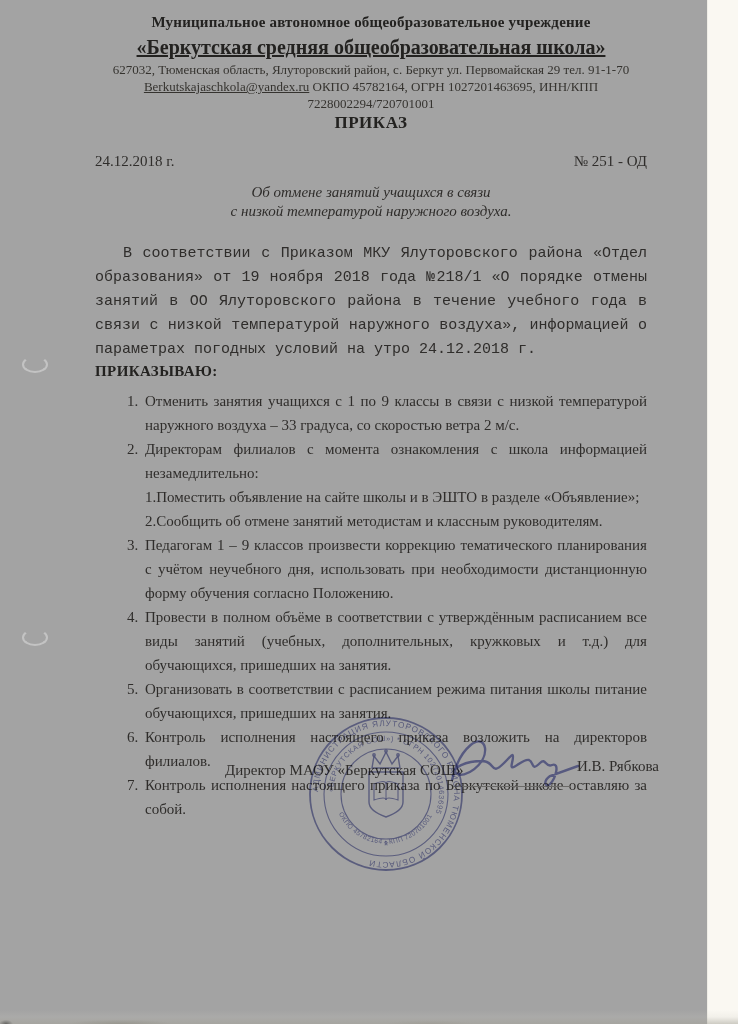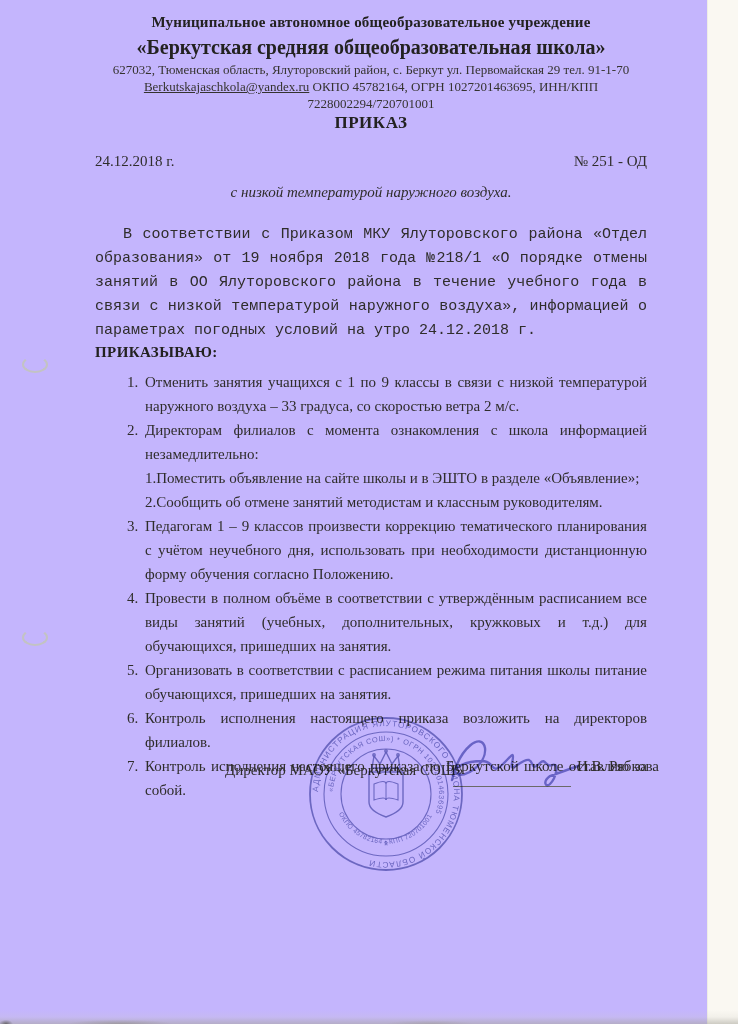--- a/index.html
+++ b/index.html
@@ -1,19 +1,19 @@
 <!DOCTYPE html>
 <html lang="ru"><head>
 <meta charset="utf-8">
 <style>
   html,body{margin:0;padding:0;background:#ffffff;}
   .page{
     position:relative;
     width:738px;height:1024px;
-    background:#c4b5fd;
+    background:#a3a3a3;
     overflow:hidden;
     font-family:"Liberation Serif","DejaVu Serif",serif;
     color:#2f2d2b;
   }
   
   .right-band{
     position:absolute;top:0;right:0;width:30px;height:100%;
     background:#faf8f2;border-left:1px solid #efede6;
   }
   .bottom-shadow{
@@ -31,21 +31,21 @@
     box-sizing:border-box;
   }
   .hole-1{left:22px;top:356px;}
   .hole-2{left:22px;top:629px;}
 
   .content{
     position:absolute;left:95px;top:12px;width:552px;
   }
   .center{text-align:center;}
   .org-type{font-weight:bold;font-size:15px;line-height:21px;letter-spacing:.2px;color:#232220;}
-  .school-name{font-weight:bold;font-size:20px;line-height:27px;color:#232220;margin-top:1px;}
+  .school-name{font-weight:bold;font-size:20px;line-height:27px;text-decoration:underline;color:#232220;margin-top:1px;}
   .address,.email-line{font-size:13px;line-height:17px;color:#35332f;}
   .email{text-decoration:underline;}
   .doc-title{font-weight:bold;font-size:17px;line-height:22px;letter-spacing:.5px;color:#232220;}
   .date-row{display:flex;justify-content:space-between;margin-top:19px;font-size:15px;}
   .place{font-weight:bold;font-size:15px;margin-top:5px;color:#232220;}
   .subject{font-style:italic;font-size:15px;line-height:19px;margin-top:13px;}
   .preamble{font-size:15px;line-height:24px;text-align:justify;text-indent:28px;margin-top:21px;font-family:Liberation Mono, monospace;}
   .directive{font-weight:bold;font-size:15px;letter-spacing:.4px;margin-top:1px;color:#232220;}
   ol.items{margin:9px 0 0 0;padding-left:47px;font-size:15px;line-height:24px;}
   ol.items li{text-align:justify;padding-left:3px;}
@@ -75,20 +75,21 @@
 
     <div class="center doc-title">ПРИКАЗ</div>
 
     <div class="date-row">
       <span>24.12.2018 г.</span>
       <span>№ 251 - ОД</span>
     </div>
 
 
     <div class="center subject">
+      <div>Об отмене занятий учащихся в связи</div>
       <div>с низкой температурой наружного воздуха.</div>
     </div>
 
     <div class="preamble">В соответствии с Приказом МКУ Ялуторовского района «Отдел образования» от 19 ноября 2018 года №218/1 «О порядке отмены занятий в ОО Ялуторовского района в течение учебного года в связи с низкой температурой наружного воздуха», информацией о параметрах погодных условий на утро 24.12.2018 г.</div>
 
     <div class="directive">ПРИКАЗЫВАЮ:</div>
 
     <ol class="items">
       <li><span>Отменить занятия учащихся с 1 по 9 классы в связи с низкой температурой наружного воздуха – 33 градуса, со скоростью ветра 2 м/с.</span></li>
       <li>

